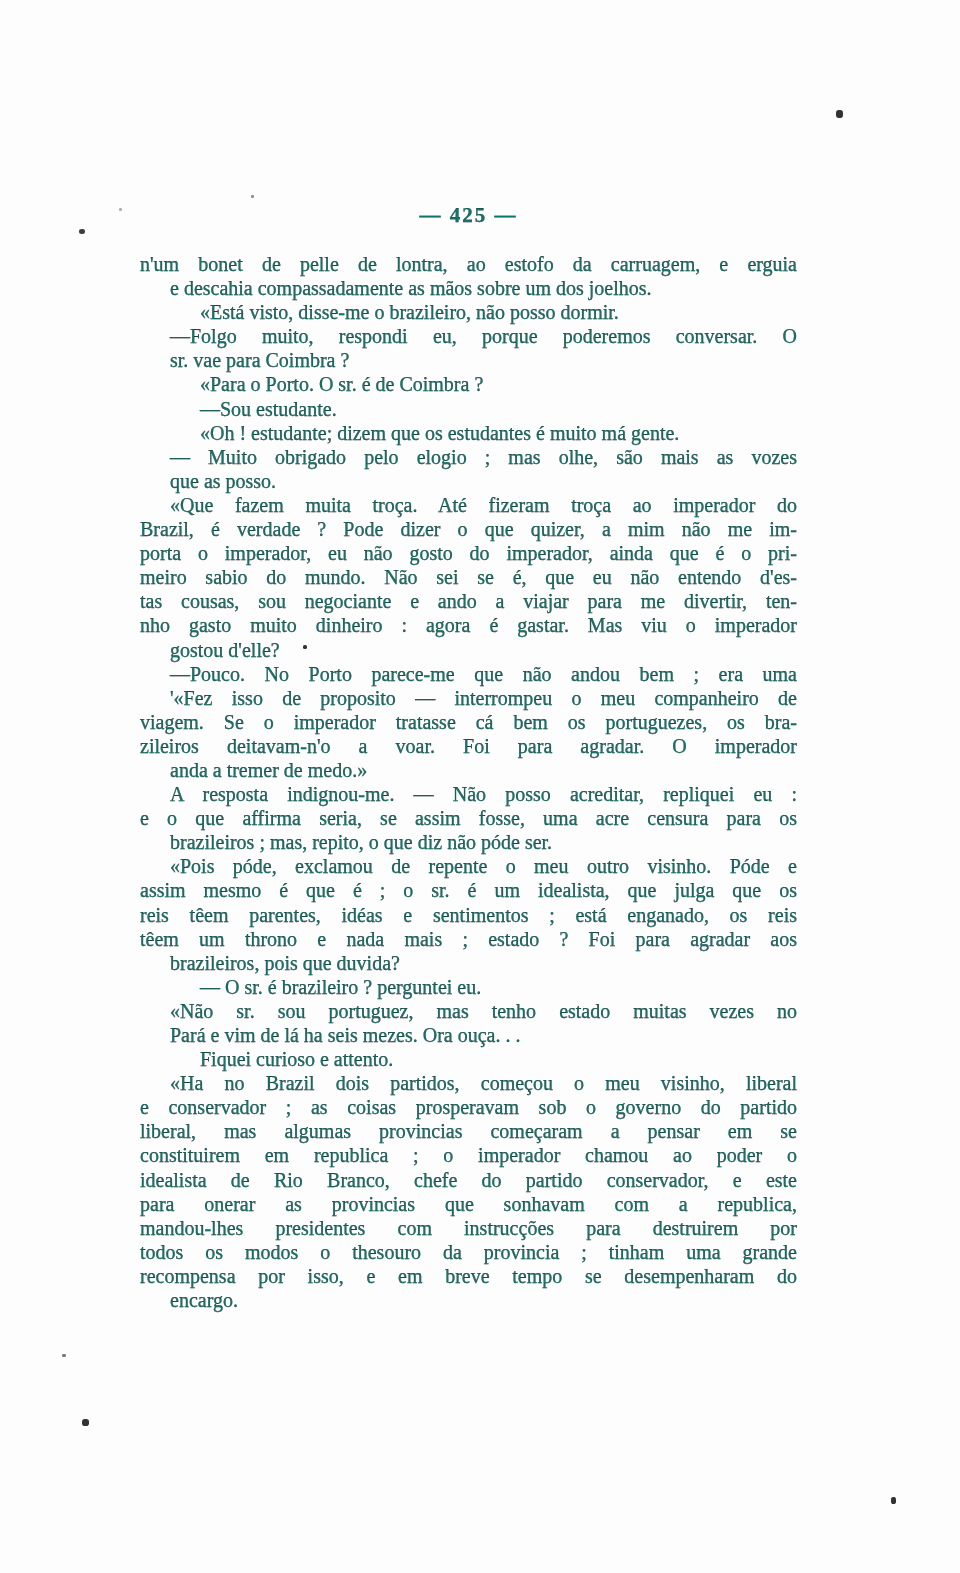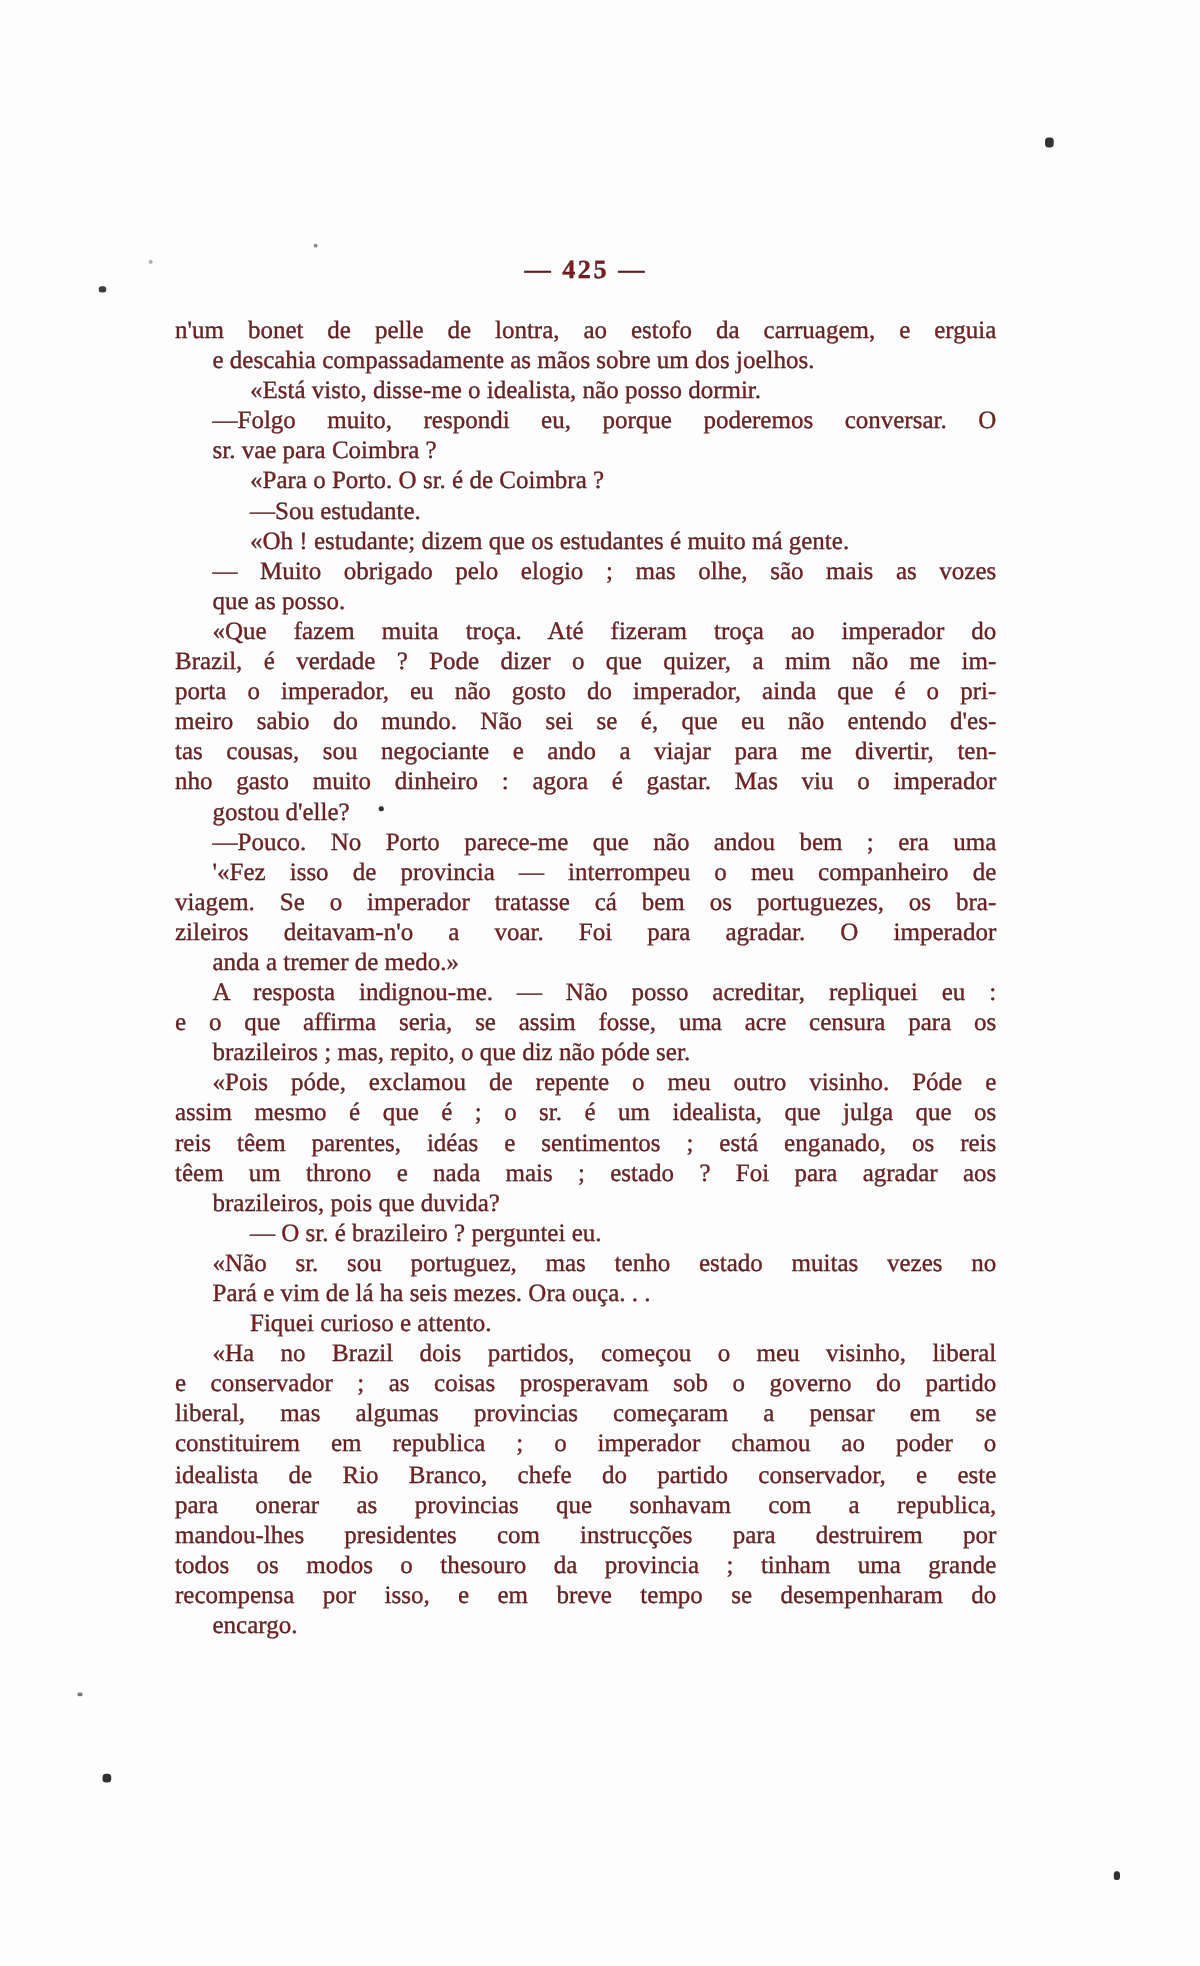--- a/index.html
+++ b/index.html
@@ -5,21 +5,21 @@
   html, body { margin: 0; padding: 0; }
   body {
     width: 960px; height: 1573px;
     background: #ffffff;
     font-family: "Liberation Serif", serif;
   }
   .page {
     position: relative;
     width: 960px; height: 1573px;
     background: #fdfdfd;
-    color: #7f1d1d;
+    color: #0f766e;
     overflow: hidden;
     -webkit-text-stroke: 0.25px #161616;
   }
   .page-header {
     position: absolute;
     top: 203px; left: 140px; width: 657px;
     text-align: center;
     font-size: 21px;
     font-weight: bold;
     letter-spacing: 2px;
@@ -46,37 +46,37 @@
 </style>
 </head>
 <body>
 
 <div class="page">
   <div class="page-header">— 425 —</div>
 
   <div class="text-block">
       <div class="line">n'um bonet de pelle de lontra, ao estofo da carruagem, e erguia</div>
       <div class="line last">e descahia compassadamente as mãos sobre um dos joelhos.</div>
-      <div class="line indent last">«Está visto, disse-me o idealista, não posso dormir.</div>
+      <div class="line indent last">«Está visto, disse-me o brazileiro, não posso dormir.</div>
       <div class="line indent">—Folgo muito, respondi eu, porque poderemos conversar. O</div>
       <div class="line last">sr. vae para Coimbra ?</div>
       <div class="line indent last">«Para o Porto. O sr. é de Coimbra ?</div>
       <div class="line indent last">—Sou estudante.</div>
       <div class="line indent last">«Oh ! estudante; dizem que os estudantes é muito má gente.</div>
       <div class="line indent">— Muito obrigado pelo elogio ; mas olhe, são mais as vozes</div>
       <div class="line last">que as posso.</div>
       <div class="line indent">«Que fazem muita troça. Até fizeram troça ao imperador do</div>
       <div class="line">Brazil, é verdade ? Pode dizer o que quizer, a mim não me im-</div>
       <div class="line">porta o imperador, eu não gosto do imperador, ainda que é o pri-</div>
       <div class="line">meiro sabio do mundo. Não sei se é, que eu não entendo d'es-</div>
       <div class="line">tas cousas, sou negociante e ando a viajar para me divertir, ten-</div>
       <div class="line">nho gasto muito dinheiro : agora é gastar. Mas viu o imperador</div>
       <div class="line last">gostou d'elle?</div>
       <div class="line indent">—Pouco. No Porto parece-me que não andou bem ; era uma</div>
-      <div class="line indent">'«Fez isso de provincia — interrompeu o meu companheiro de</div>
+      <div class="line indent">'«Fez isso de proposito — interrompeu o meu companheiro de</div>
       <div class="line">viagem. Se o imperador tratasse cá bem os portuguezes, os bra-</div>
       <div class="line">zileiros deitavam-n'o a voar. Foi para agradar. O imperador</div>
       <div class="line last">anda a tremer de medo.»</div>
       <div class="line indent">A resposta indignou-me. — Não posso acreditar, repliquei eu :</div>
       <div class="line">e o que affirma seria, se assim fosse, uma acre censura para os</div>
       <div class="line last">brazileiros ; mas, repito, o que diz não póde ser.</div>
       <div class="line indent">«Pois póde, exclamou de repente o meu outro visinho. Póde e</div>
       <div class="line">assim mesmo é que é ; o sr. é um idealista, que julga que os</div>
       <div class="line">reis têem parentes, idéas e sentimentos ; está enganado, os reis</div>
       <div class="line">têem um throno e nada mais ; estado ? Foi para agradar aos</div>

